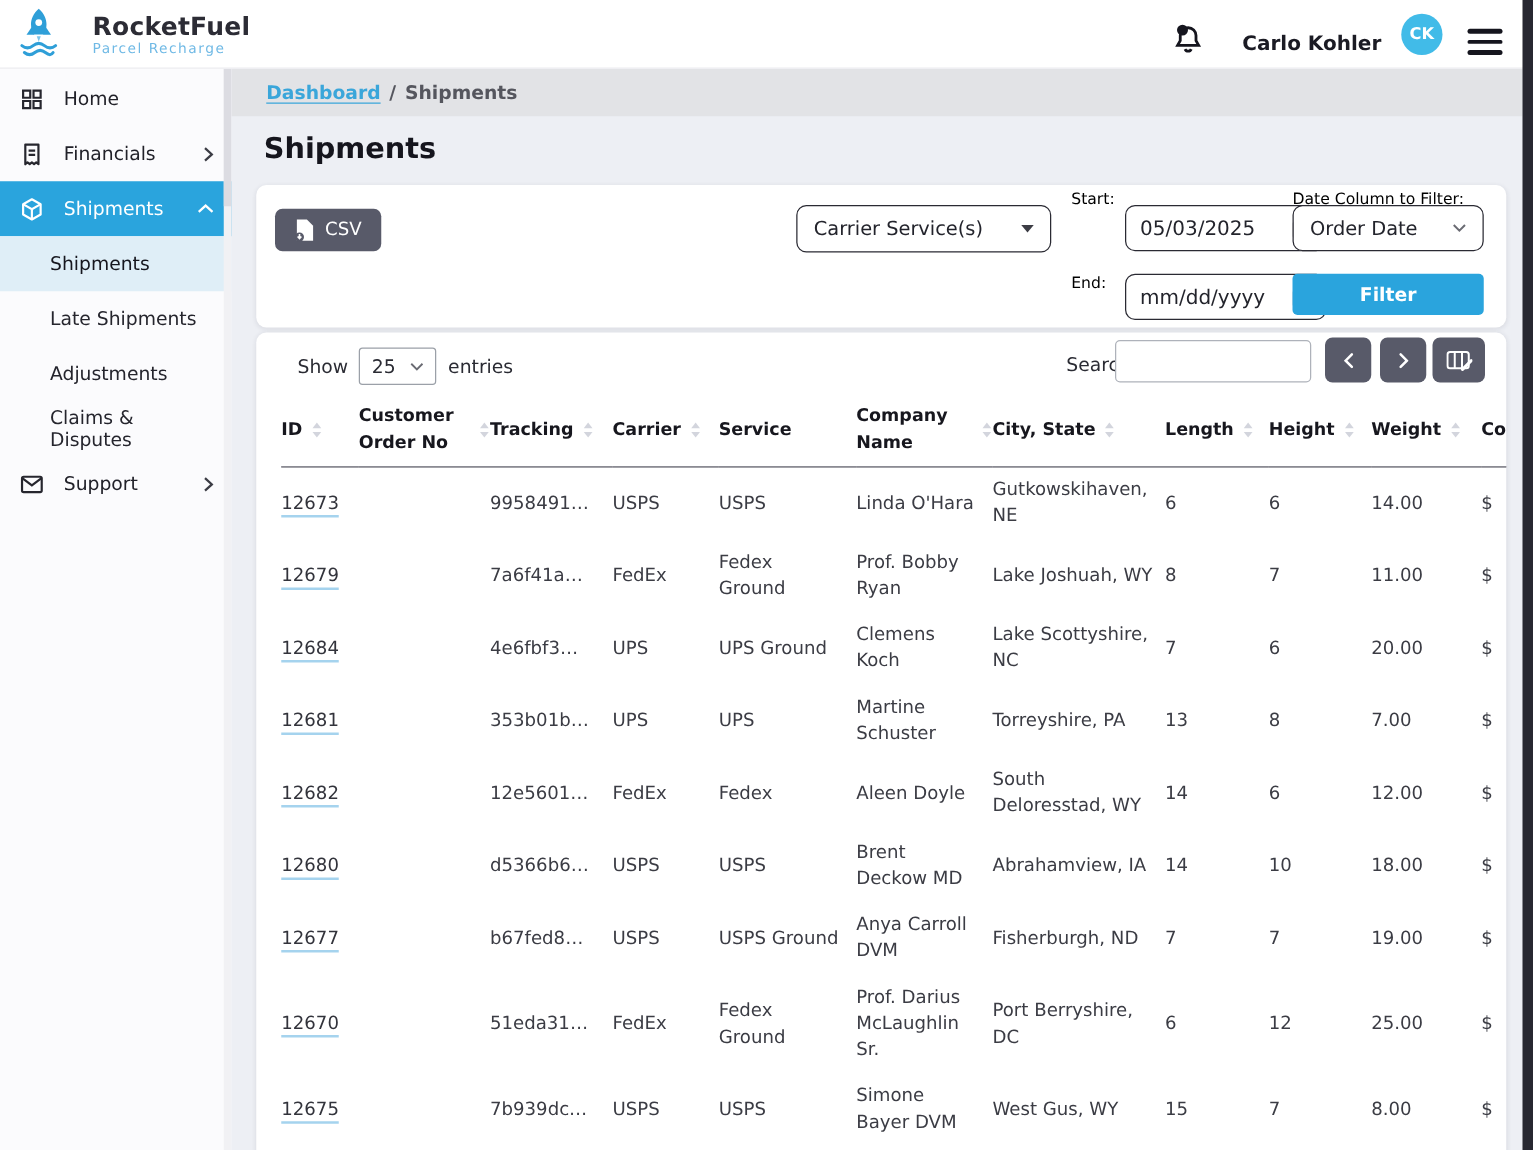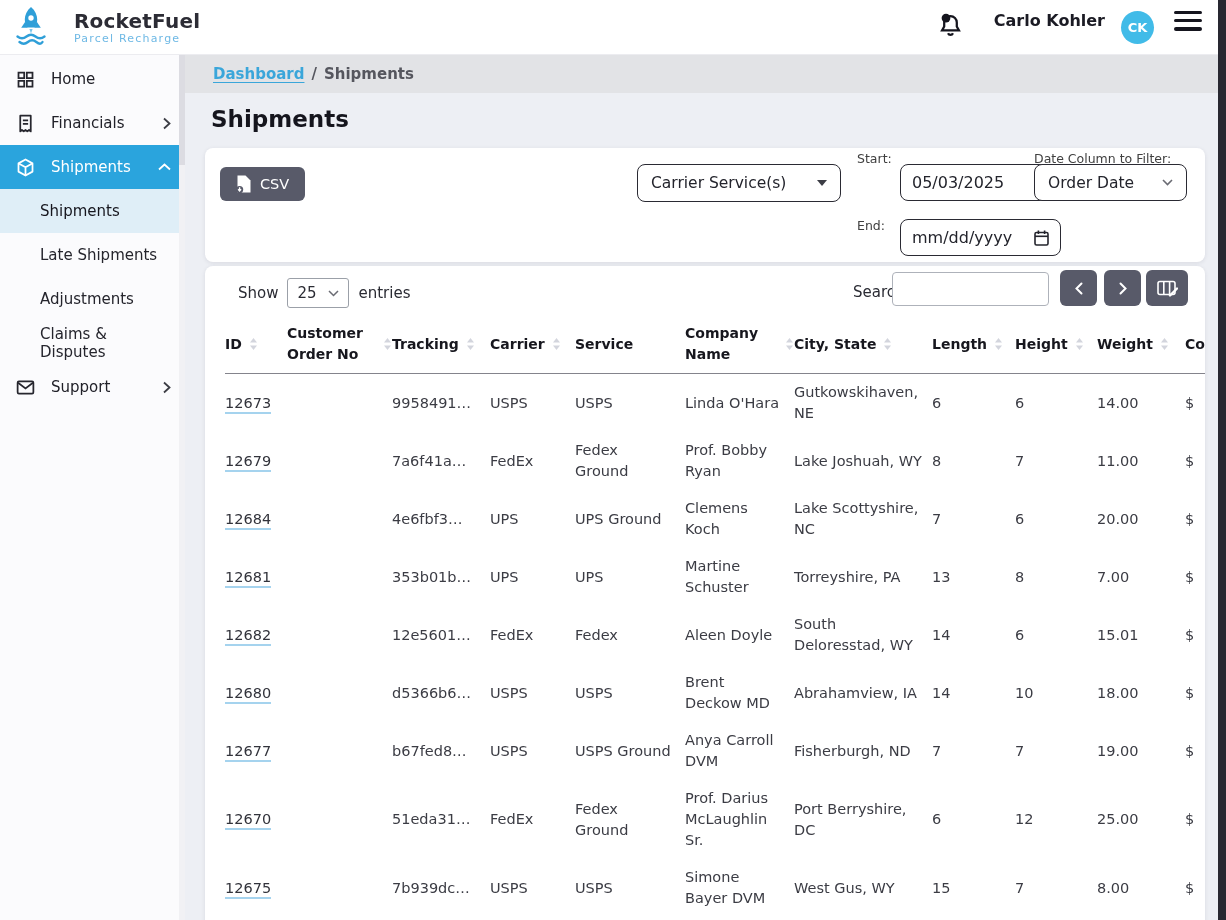--- a/index.html
+++ b/index.html
@@ -11,21 +11,21 @@
   }
   
   .topbar{
     position:absolute; top:0; left:0; width:1226px; height:55px; background:#fff;
     display:flex; align-items:center; justify-content:space-between;
     padding:0 24px 0 14px; border-bottom:1px solid #ececf0; z-index:5;
   }
   .brand{ display:flex; align-items:center; gap:26px; }
   .brand-name{ font-size:20px; font-weight:800; color:#2c2c35; letter-spacing:.2px; }
   .brand-sub{ font-size:11px; color:#6fb9e5; letter-spacing:1.2px; margin-top:-1px; }
-  .topbar-right{ display:flex; align-items:flex-start; }
+  .topbar-right{ display:flex; align-items:flex-end; }
   .user-name{ font-size:16px; font-weight:700; color:#1b1b24; margin:0 16px 0 30px; }
   .avatar{
     width:33px; height:33px; border-radius:50%; background:#41bbe8; color:#fff;
     font-size:13px; font-weight:700; display:flex; align-items:center; justify-content:center;
   }
   .hamburger{ margin-left:20px; display:flex; flex-direction:column; gap:5px; cursor:pointer; }
   .hamburger i{ display:block; width:28px; height:3.4px; background:#15151e; border-radius:2px; }
   
   .sidebar{
     position:absolute; top:55px; left:0; width:185px; bottom:0; background:#fbfbfd;
@@ -60,21 +60,21 @@
     position:absolute; left:15px; top:19px; height:34px; padding:0 16px;
     background:#585a69; border:none; border-radius:6px; color:#fff; font-size:14.5px;
     display:flex; align-items:center; gap:9px; cursor:pointer; font-family:inherit;
   }
   .sel-box{
     position:absolute; background:#fff; border:1px solid #2a2a33; border-radius:8px;
     display:flex; align-items:center; justify-content:space-between;
     padding:0 13px; font-size:15.5px; color:#23242c; cursor:pointer;
   }
   .carrier-select{ left:432px; top:16px; width:204px; height:38px; }
-  .flabel{ position:absolute; font-size:12.5px; color:#404040; }
+  .flabel{ position:absolute; font-size:12.5px; color:#000000; }
   .lbl-start{ left:652px; top:3px; }
   .lbl-end{ left:652px; top:70px; }
   .lbl-datecol{ left:829px; top:3px; }
   .date-input{
     position:absolute; width:161px; height:37px; background:#fff; border:1px solid #2a2a33;
     border-radius:8px; display:flex; align-items:center; justify-content:space-between;
     padding:0 11px; font-size:16px; color:#23242c; cursor:text;margin-left:43px;
   }
   .start-input{ left:652px; top:16px; }
   .end-input{ left:652px; top:71px; }
@@ -267,20 +267,21 @@
       </div>
 
       <span class="flabel lbl-datecol">Date Column to Filter:</span>
       <div class="sel-box datecol-select">
         <span>Order Date</span>
         <svg width="11" height="7" viewBox="0 0 11 7">
             <polyline points="1,1 5.5,5.5 10,1" fill="none" stroke="#6a6b73" stroke-width="1.6"></polyline>
           </svg>
       </div>
 
+      <button class="filter-btn">Filter</button>
     </section>
 
     <section class="card table-card">
       <div class="controls">
         <div class="show-group">
           <span>Show</span>
           <span class="pagesize">
             <span>25</span>
             <svg width="11" height="7" viewBox="0 0 11 7">
                 <polyline points="1,1 5.5,5.5 10,1" fill="none" stroke="#6a6b73" stroke-width="1.5"></polyline>
@@ -474,21 +475,21 @@
         <tr class="drow">
           <td><a class="id-link">12682</a></td>
           <td></td>
           <td>12e5601…</td>
           <td>FedEx</td>
           <td>Fedex</td>
           <td class="c-comp">Aleen Doyle</td>
           <td class="c-city">South Deloresstad, WY</td>
           <td>14</td>
           <td>6</td>
-          <td>15.01</td>
+          <td>12.00</td>
           <td>$</td>
         </tr>
         <tr class="drow">
           <td><a class="id-link">12680</a></td>
           <td></td>
           <td>d5366b6…</td>
           <td>USPS</td>
           <td>USPS</td>
           <td class="c-comp">Brent Deckow MD</td>
           <td class="c-city">Abrahamview, IA</td>

